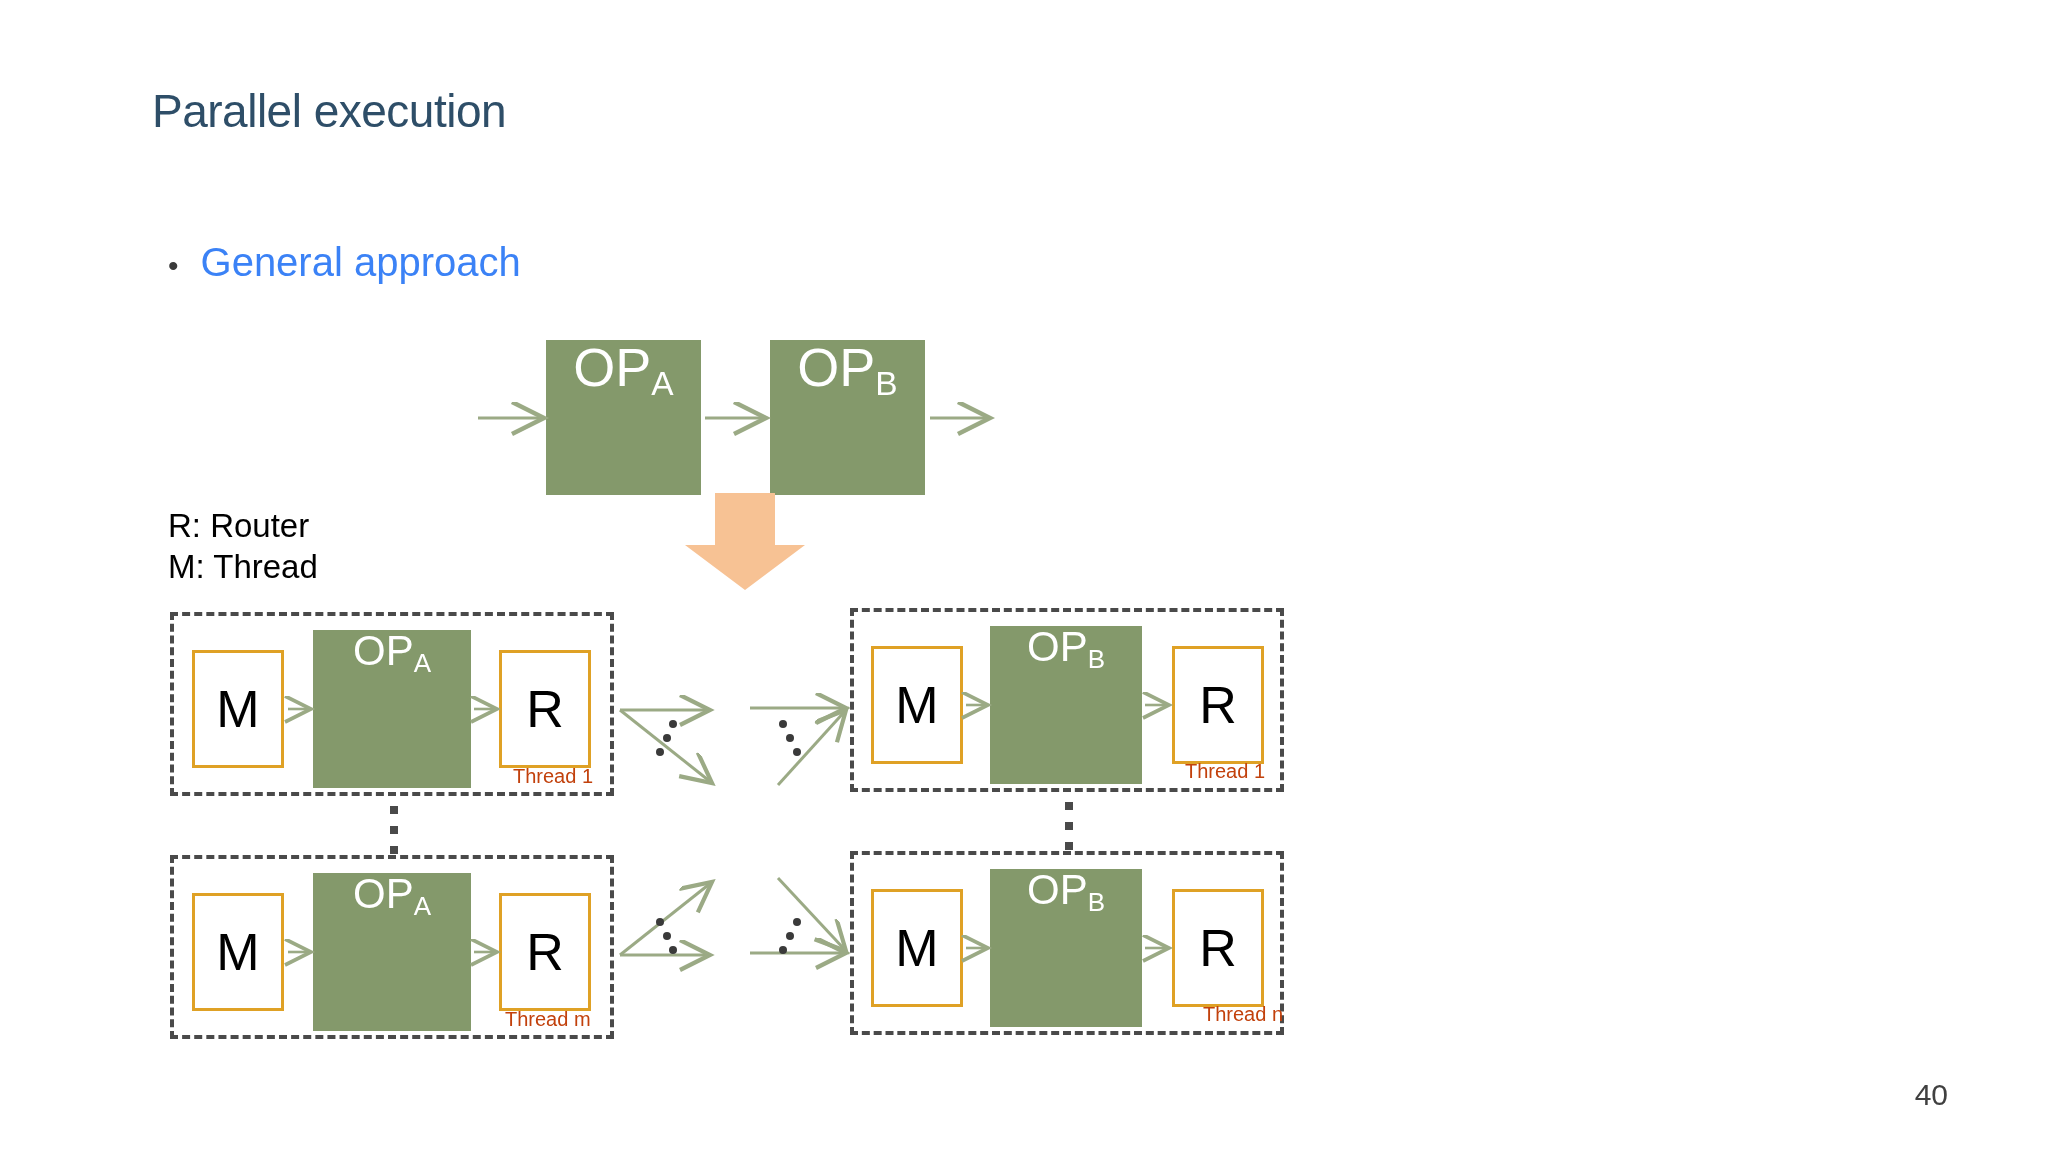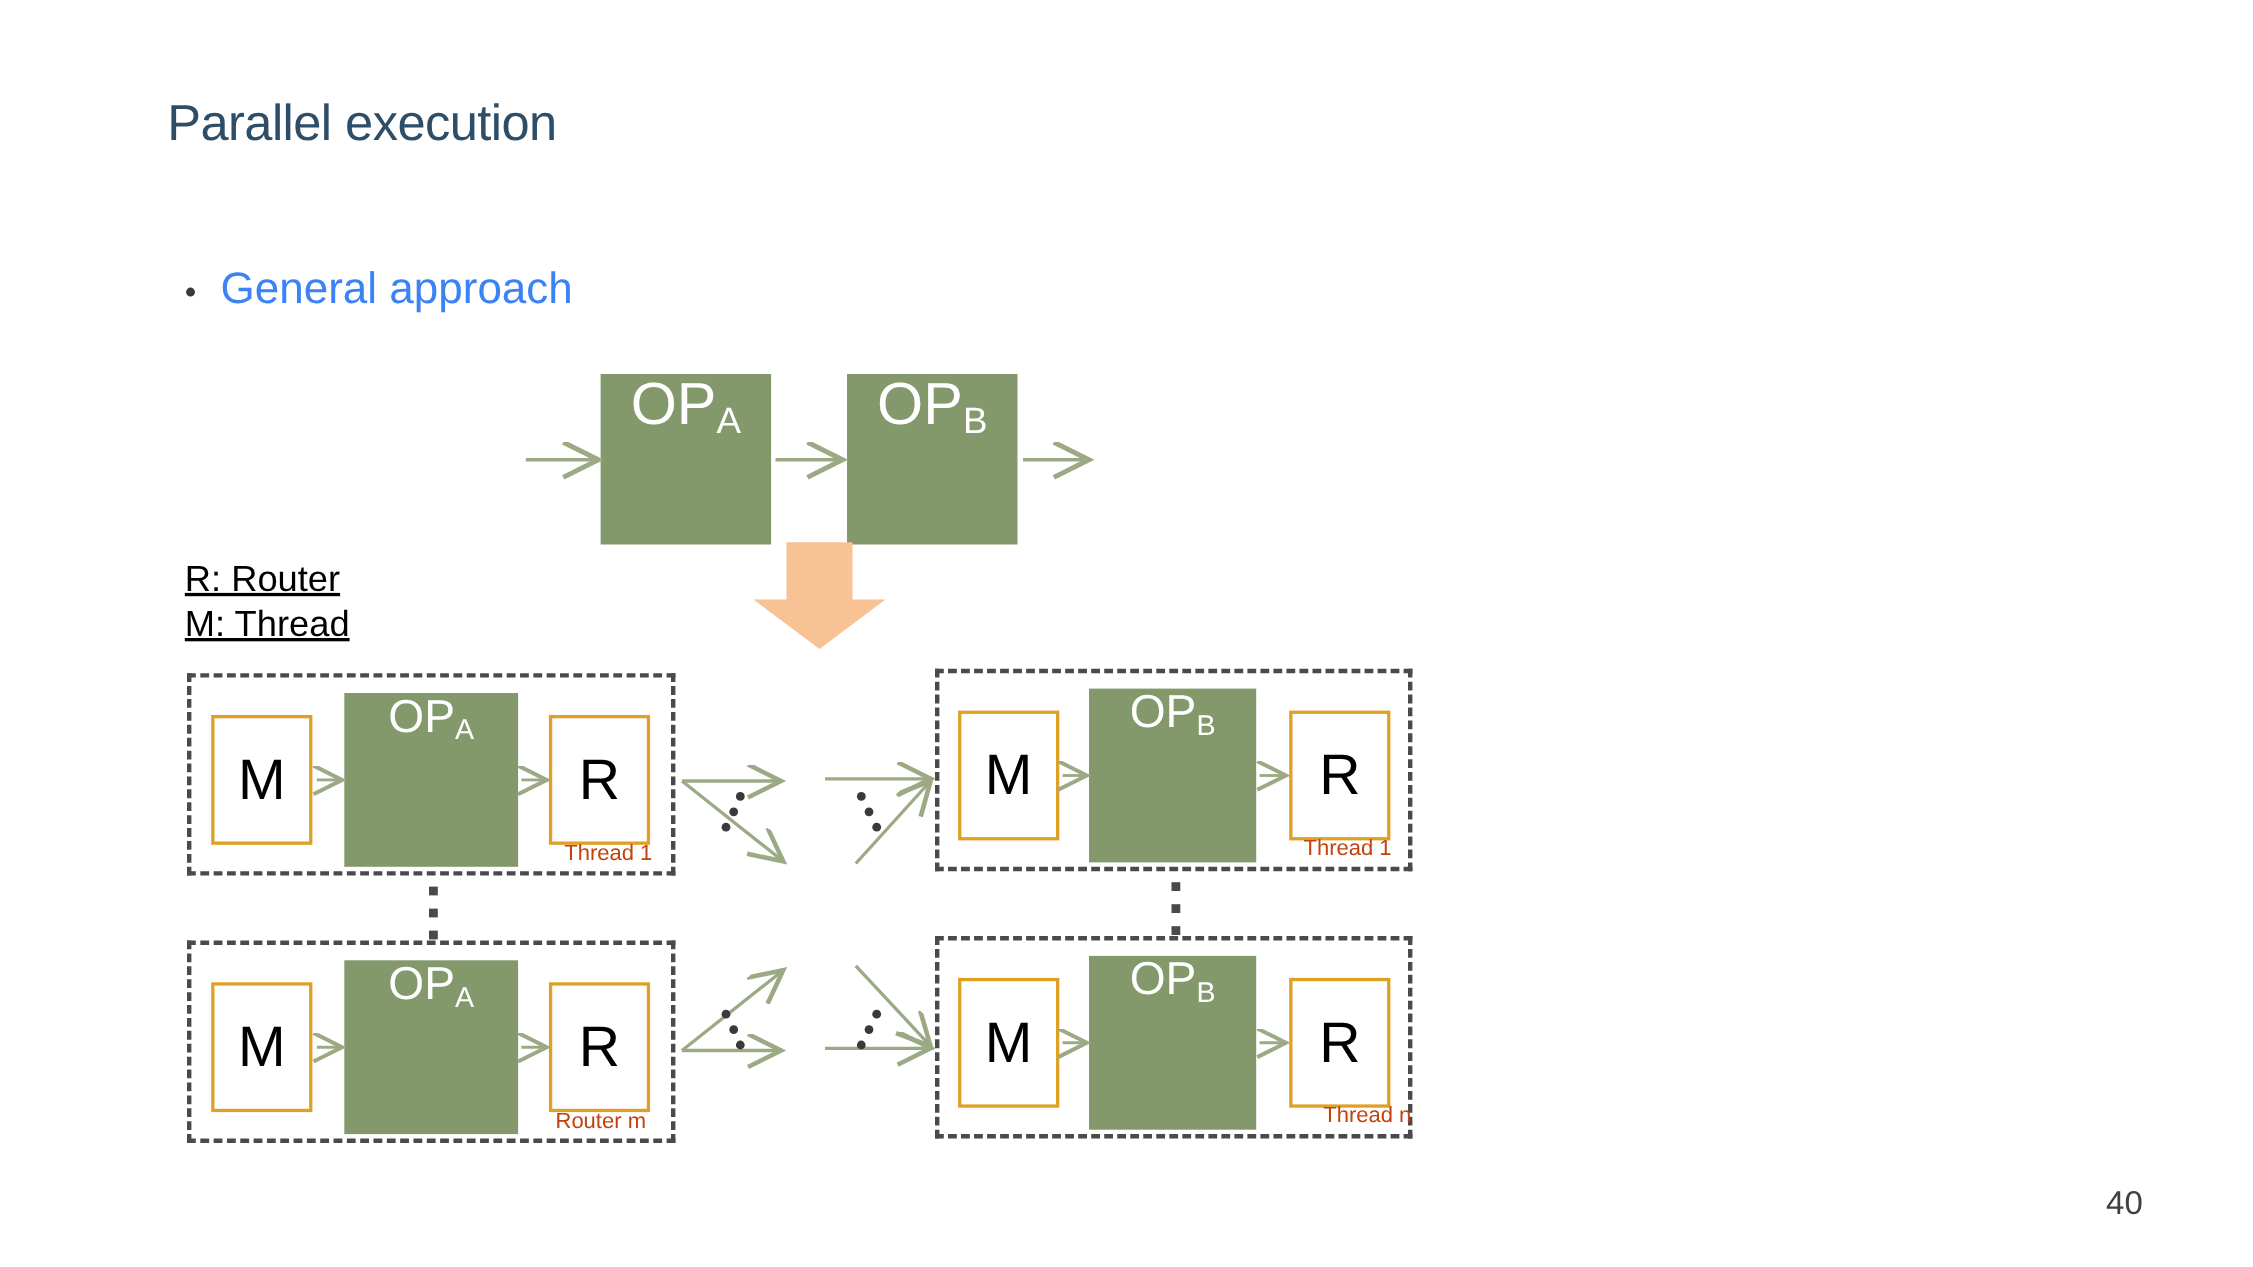--- a/index.html
+++ b/index.html
@@ -51,21 +51,21 @@
 
   
   #legend {
     position: absolute;
     left: 168px;
     top: 505px;
     font-size: 33px;
     color: #000000;
     line-height: 1.25;
   }
-  #legend div { white-space: nowrap; text-decoration: underline; }
+  #legend div { white-space: nowrap; }
 
   
   #page-number {
     position: absolute;
     right: 100px;
     bottom: 40px;
     font-size: 30px;
     color: #404040;
   }
 
@@ -177,21 +177,21 @@
   <span class="op-label" style="font-size:42px;">
     <span>OP</span><sub>A</sub>
   </span>
 </div>
 <div class="mr-box" style="left:192px; top:893px; width:92px; height:118px;">
   <span class="mr-label">M</span>
 </div>
 <div class="mr-box" style="left:499px; top:893px; width:92px; height:118px;">
   <span class="mr-label">R</span>
 </div>
-<div class="thread-label" style="left:505px; top:1008px;">Router m</div>
+<div class="thread-label" style="left:505px; top:1008px;">Thread m</div>
 
 <div class="thread-box" style="left:850px; top:608px; width:434px; height:184px;"></div>
 <div class="op-box" style="left:990px; top:626px; width:152px; height:158px;">
   <span class="op-label" style="font-size:42px;">
     <span>OP</span><sub>B</sub>
   </span>
 </div>
 <div class="mr-box" style="left:871px; top:646px; width:92px; height:118px;">
   <span class="mr-label">M</span>
 </div>

